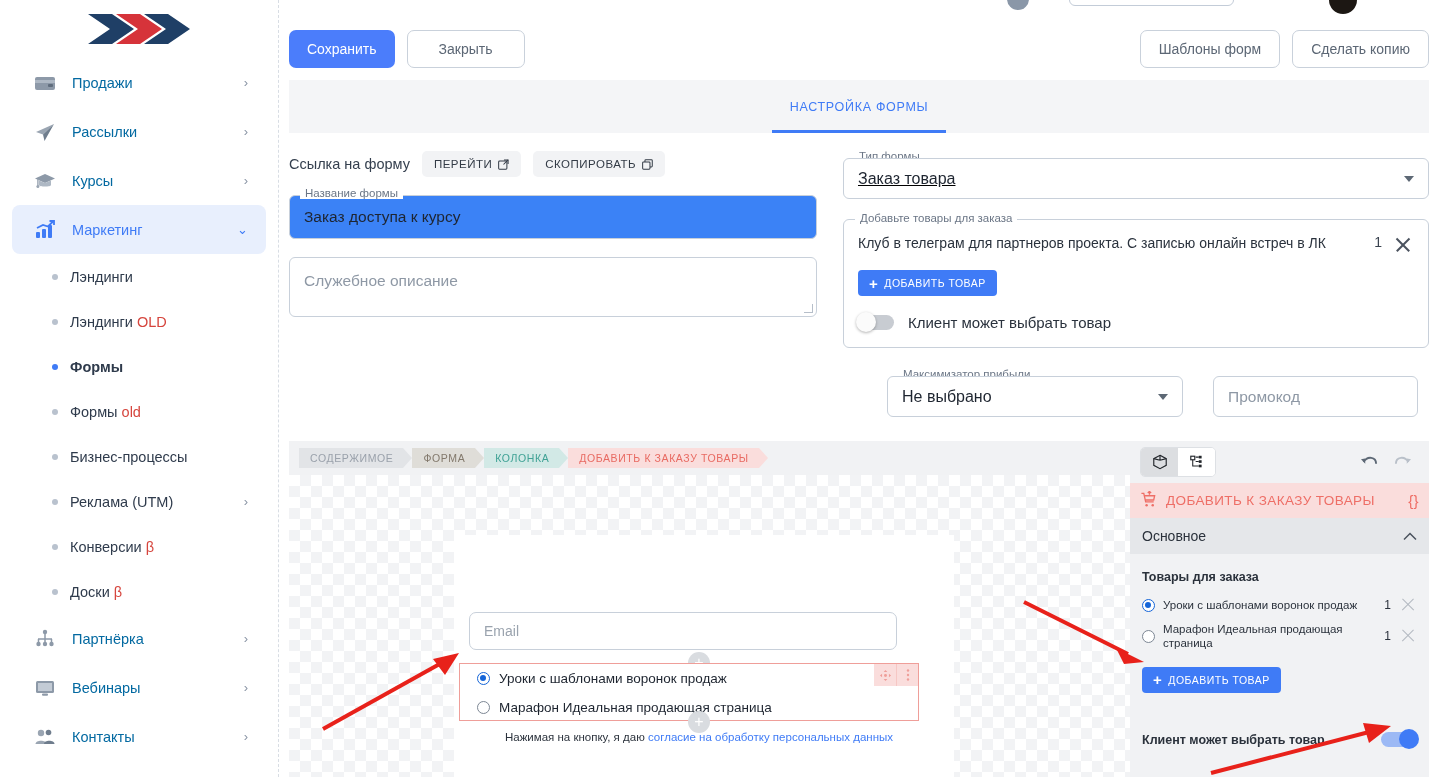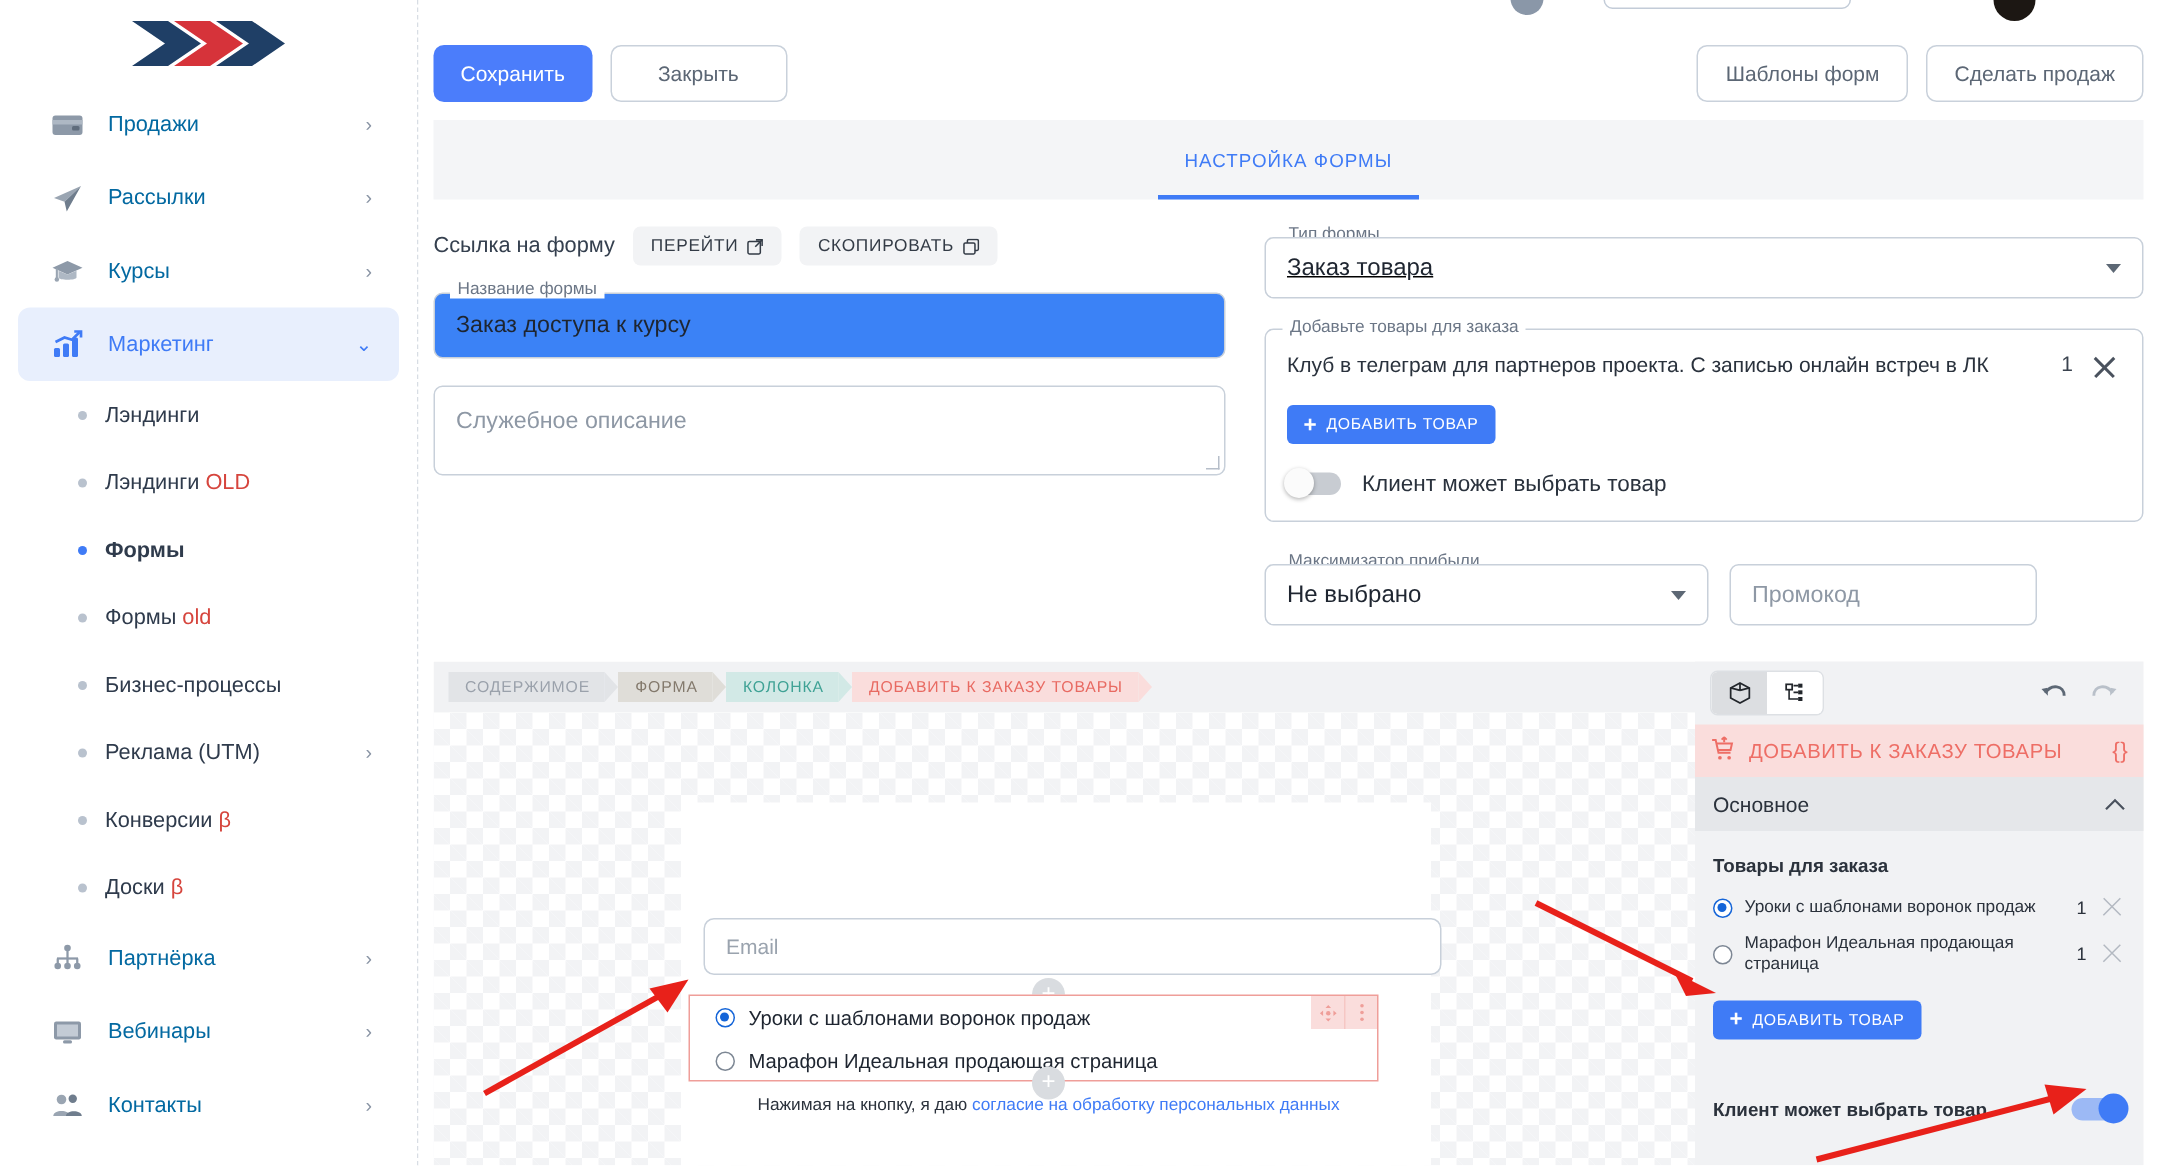--- a/index.html
+++ b/index.html
@@ -137,21 +137,21 @@
     font-family: "Liberation Sans", sans-serif;
   }
   .addbtn .plus { font-size: 15px; line-height: 1; font-weight: bold; }
 
   .toggle-row { display: flex; align-items: center; gap: 14px; margin-top: 18px; }
   .toggle { width: 36px; height: 15px; border-radius: 8px; background: #c8ccd2; position: relative; cursor: pointer; }
   .toggle .knob { position: absolute; width: 20px; height: 20px; border-radius: 50%; background: #fbfbfb;
     top: -3px; left: -2px; box-shadow: 0 1px 3px rgba(0,0,0,.3); }
   .toggle-label { font-size: 15px; color: #2a323d; }
 
-  .row2 { display: flex; gap: 14px; margin-top: 28px; align-items: flex-start; }
+  .row2 { display: flex; gap: 30px; margin-top: 28px; align-items: flex-start; margin-left: 44px; }
   .row2 .half { width: 296px; position: relative; }
   .row2 .half2 { width: 205px; }
   .input-plain {
     border: 1px solid #c8d0da; border-radius: 6px; background: #fff; height: 41px;
     display: flex; align-items: center; padding: 0 14px; font-size: 15.5px; color: #8e98a5;
   }
 
   
   .editor { position: absolute; left: 10px; top: 441px; right: 10px; bottom: 0; display: flex; }
   .canvas-wrap { flex: 1; position: relative; overflow: hidden; }
@@ -182,21 +182,21 @@
     background-color: #ffffff;
     background-image:
       linear-gradient(45deg, #f2f3f5 25%, transparent 25%, transparent 75%, #f2f3f5 75%),
       linear-gradient(45deg, #f2f3f5 25%, transparent 25%, transparent 75%, #f2f3f5 75%);
     background-size: 22px 22px;
     background-position: 0 0, 11px 11px;
   }
   .paper { position: absolute; left: 165px; top: 60px; width: 500px; bottom: -40px; background: #ffffff; }
 
   .email-field {
-    position: absolute; left: 180px; top: 137px; width: 492px; height: 38px;
+    position: absolute; left: 180px; top: 137px; width: 428px; height: 38px;
     border: 1px solid #c8d0da; border-radius: 7px; background: #fff;
     display: flex; align-items: center; padding: 0 14px; font-size: 14px; color: #9aa3ae;
   }
 
   .radio-block {
     position: absolute; left: 170px; top: 188px; width: 460px; height: 58px;
     border: 1.5px solid #ef9e99; background: #fff;
   }
   .radio-line { display: flex; align-items: center; gap: 9px; padding-left: 17px; height: 29px; }
   .radio { width: 13px; height: 13px; border-radius: 50%; border: 1.6px solid #7d8794; background: #fff;
@@ -410,21 +410,21 @@
       <div class="stub-box"></div>
       <div class="stub-avatar"></div>
     </div>
 
     <div class="toolbar">
       <button class="btn btn-primary">Сохранить</button>
       <button class="btn btn-outline" style="margin-left:12px;min-width:118px;">Закрыть</button>
       <div class="sp"></div>
       <div class="tb-right">
         <button class="btn btn-outline">Шаблоны форм</button>
-        <button class="btn btn-outline">Сделать продаж</button>
+        <button class="btn btn-outline">Сделать копию</button>
       </div>
     </div>
 
     <div class="tabs">
       <button class="tab active">НАСТРОЙКА ФОРМЫ</button>
     </div>
 
     <div class="settings">
 
       <div class="col-left">

